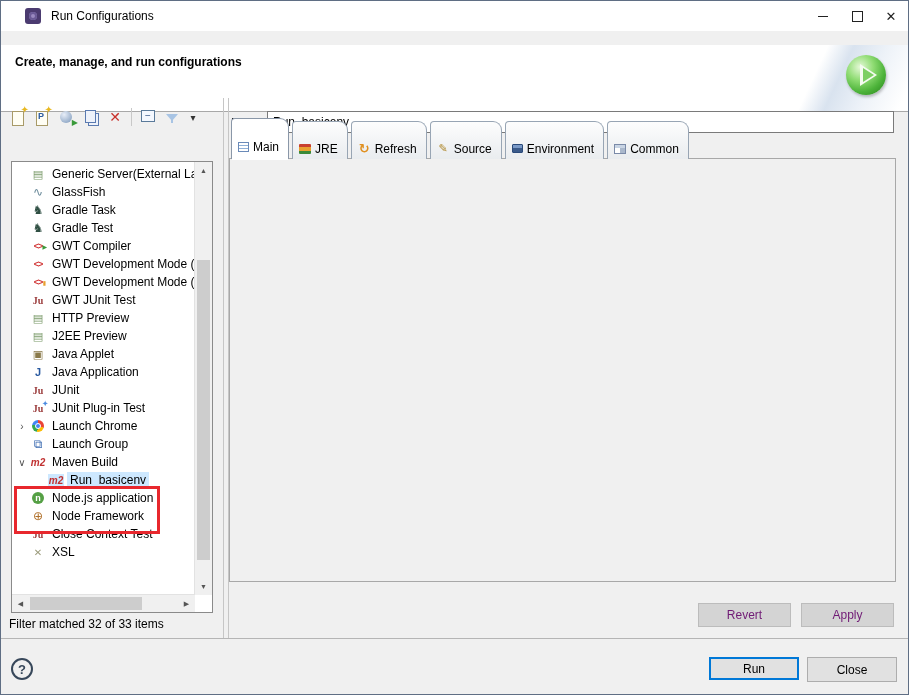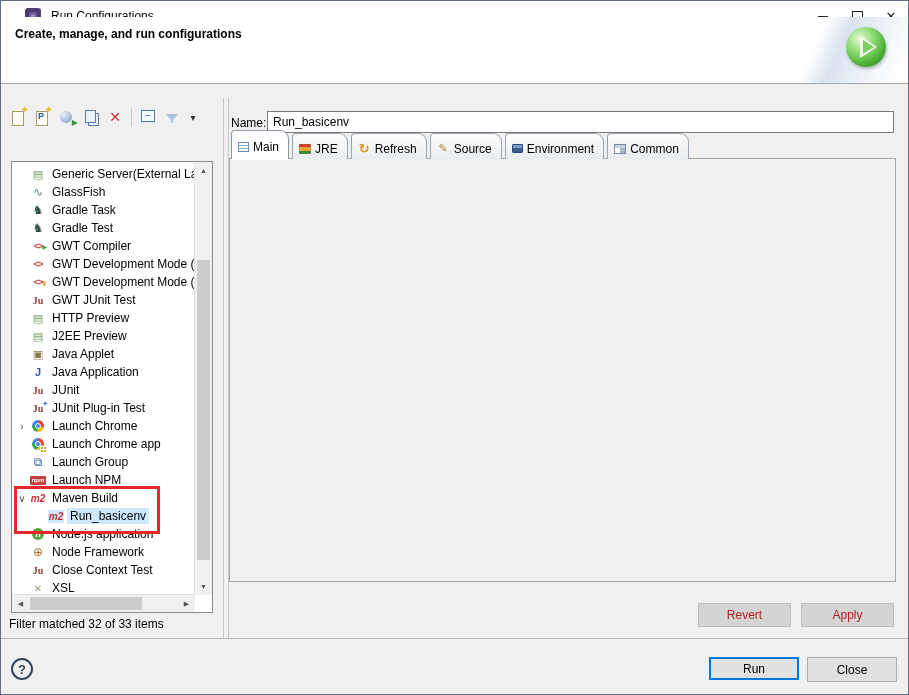--- a/index.html
+++ b/index.html
@@ -10,21 +10,21 @@
   #titlebar{position:absolute;left:0;top:0;width:100%;height:30px;background:#fff;}
   #app-icon{position:absolute;left:24px;top:7px;width:16px;height:16px;background:#4b3b70;border-radius:3px;}
   #app-icon::after{content:"";position:absolute;left:4px;top:4px;width:8px;height:8px;border-radius:50%;background:#9a8ac0;box-shadow:inset 0 0 0 2px #6a5a96;}
   #win-title{position:absolute;left:50px;top:8px;}
   #win-controls{position:absolute;right:0;top:0;height:30px;display:flex;}
   .wc{width:34px;height:30px;display:flex;align-items:center;justify-content:center;color:#222;}
   .wc-min::after{content:"";width:10px;height:1px;background:#222;}
   .wc-max::after{content:"";width:9px;height:9px;border:1px solid #222;}
   .wc-close{font-size:13px;}
   
-  #header{position:absolute;left:0;top:16px;width:100%;height:66px;background:#fff;border-bottom:1px solid #a8a8a8;}
+  #header{position:absolute;left:0;top:44px;width:100%;height:66px;background:#fff;border-bottom:1px solid #a8a8a8;}
   #header-grad{position:absolute;right:0;top:0;width:170px;height:66px;
      background:linear-gradient(115deg,rgba(255,255,255,0) 45%,#d9e3ef 58%,#edf2f8 75%,#ffffff 95%);}
   #header-title{position:absolute;left:14px;top:10px;font-weight:bold;}
   #run-orb{position:absolute;left:845px;top:10px;width:40px;height:40px;border-radius:50%;
      background:radial-gradient(circle at 35% 30%,#e6f9d8,#8fdc73 35%,#4db33a 65%,#2f8d22 90%);
      box-shadow:1px 2px 3px rgba(0,0,0,.25);}
   #run-orb .tri-outer{position:absolute;left:14px;top:9px;width:0;height:0;
      border-left:17px solid #f4fbf0;border-top:11px solid transparent;border-bottom:11px solid transparent;}
   #run-orb .tri-inner{position:absolute;left:17px;top:13px;width:0;height:0;
      border-left:11px solid #7ccf63;border-top:7px solid transparent;border-bottom:7px solid transparent;}
@@ -92,40 +92,40 @@
   #vthumb{position:absolute;left:2px;top:98px;width:13px;height:300px;background:#cdcdcd;}
   #hthumb{position:absolute;left:18px;top:2px;width:112px;height:13px;background:#cdcdcd;}
   #filter-status{position:absolute;left:8px;top:616px;}
   
   .lbl{position:absolute;white-space:nowrap;}
   .field{position:absolute;height:22px;border:1px solid #7a7a7a;background:#fff;font-family:inherit;font-size:12px;
      padding:0 5px;box-sizing:border-box;color:#000;}
   #name-field{left:266px;top:110px;width:627px;}
   
   #tab-bar{position:absolute;left:230px;top:134px;height:24px;display:flex;align-items:flex-end;z-index:3;}
-  .tab{height:21px;display:flex;align-items:center;gap:4px;padding:4px 9px 0 6px;margin-right:3px;
+  .tab{height:21px;display:flex;align-items:center;gap:4px;padding:16px 9px 0 6px;margin-right:3px;
      border:1px solid #98a5b4;border-bottom:none;border-radius:4px 9px 0 0;
      background:linear-gradient(#fdfdfd,#e9ecef);}
   .tab.active{height:24px;background:#fff;border-color:#8a97a8;position:relative;}
   .tab.active::after{content:"";position:absolute;left:0;right:0;bottom:-1px;height:2px;background:#fff;}
   .tabicn{width:13px;height:12px;display:inline-flex;align-items:center;justify-content:center;position:relative;font-size:11px;}
   .tabicn-main{border:1px solid #6a8ab8;height:10px;width:11px;box-sizing:border-box;
      background:#fff repeating-linear-gradient(to bottom,#fff 0 2px,#8fb0d8 2px 3px);}
   .tabicn-jre{background:linear-gradient(to bottom,#c84030 0 34%,#e8a030 34% 67%,#3a8a3a 67%);height:10px;width:12px;border-radius:1px;}
   .tabicn-refresh{color:#e09020;font-weight:bold;font-size:13px;}
   .tabicn-source{color:#b08a30;}
   .tabicn-environment{background:linear-gradient(#7a9ac8 0 45%,#3a5a8a 45%);border:1px solid #2a4a7a;height:9px;width:11px;border-radius:1px;box-sizing:border-box;}
   .tabicn-common{border:1px solid #7a8aa8;height:10px;width:12px;box-sizing:border-box;background-color:#fff;
      background-image:linear-gradient(to bottom,#c8d4e4 0 3px,transparent 3px),linear-gradient(to right,transparent 0 5px,#aab8cc 5px 6px);}
   
   #content-box{position:absolute;left:228px;top:157px;width:667px;height:424px;border:1px solid #a8a8a8;background:#f0f0f0;box-sizing:border-box;z-index:1;}
   #base-dir-field{left:233px;top:180px;width:655px;height:21px;}
   .btn{position:absolute;height:23px;background:#e1e1e1;border:1px solid #adadad;font-family:inherit;font-size:12px;
      display:flex;align-items:center;justify-content:center;box-sizing:border-box;padding:0 6px;}
-  .btn:disabled,.btn.disabled{background:#d4d4d4;border-color:#bcbcbc;color:#b91c1c;}
+  .btn:disabled,.btn.disabled{background:#d4d4d4;border-color:#bcbcbc;color:#701a75;}
   #ws1{left:652px;top:210px;width:74px;} #fs1{left:737px;top:210px;width:77px;} #vars1{left:823px;top:210px;width:65px;}
   #goals-field{left:323px;top:244px;width:565px;height:21px;}
   #profiles-field{left:323px;top:271px;width:565px;height:21px;}
   #usersettings-field{left:323px;top:298px;width:565px;height:21px;}
   #ws2{left:652px;top:325px;width:74px;} #fs2{left:737px;top:325px;width:77px;} #vars2{left:823px;top:325px;width:65px;}
   .rlbl{position:absolute;left:230px;width:88px;text-align:right;white-space:nowrap;}
   
   .cbx{position:absolute;display:flex;align-items:center;gap:5px;}
   .cbox{width:13px;height:13px;border:1px solid #333;background:#fff;font-size:11px;line-height:12px;text-align:center;box-sizing:border-box;}
   
@@ -260,30 +260,22 @@
         <div class="titem">
           <span class="ticn icn-junit-plugin">Ju</span>
           <span class="tlabel">JUnit Plug-in Test</span>
         </div>
         <div class="titem">
           <span class="tarrow">›</span>
           <span class="ticn icn-chrome"></span>
           <span class="tlabel">Launch Chrome</span>
         </div>
         <div class="titem">
-          <span class="ticn icn-chrome-app"></span>
-          <span class="tlabel">Launch Chrome app</span>
-        </div>
-        <div class="titem">
           <span class="ticn icn-launch-group">⧉</span>
           <span class="tlabel">Launch Group</span>
-        </div>
-        <div class="titem">
-          <span class="ticn icn-npm">npm</span>
-          <span class="tlabel">Launch NPM</span>
         </div>
         <div class="titem">
           <span class="tarrow">∨</span>
           <span class="ticn icn-maven">m2</span>
           <span class="tlabel">Maven Build</span>
         </div>
         <div class="titem sel ind1">
           <span class="ticn icn-maven">m2</span>
           <span class="tlabel">Run_basicenv</span>
         </div>

